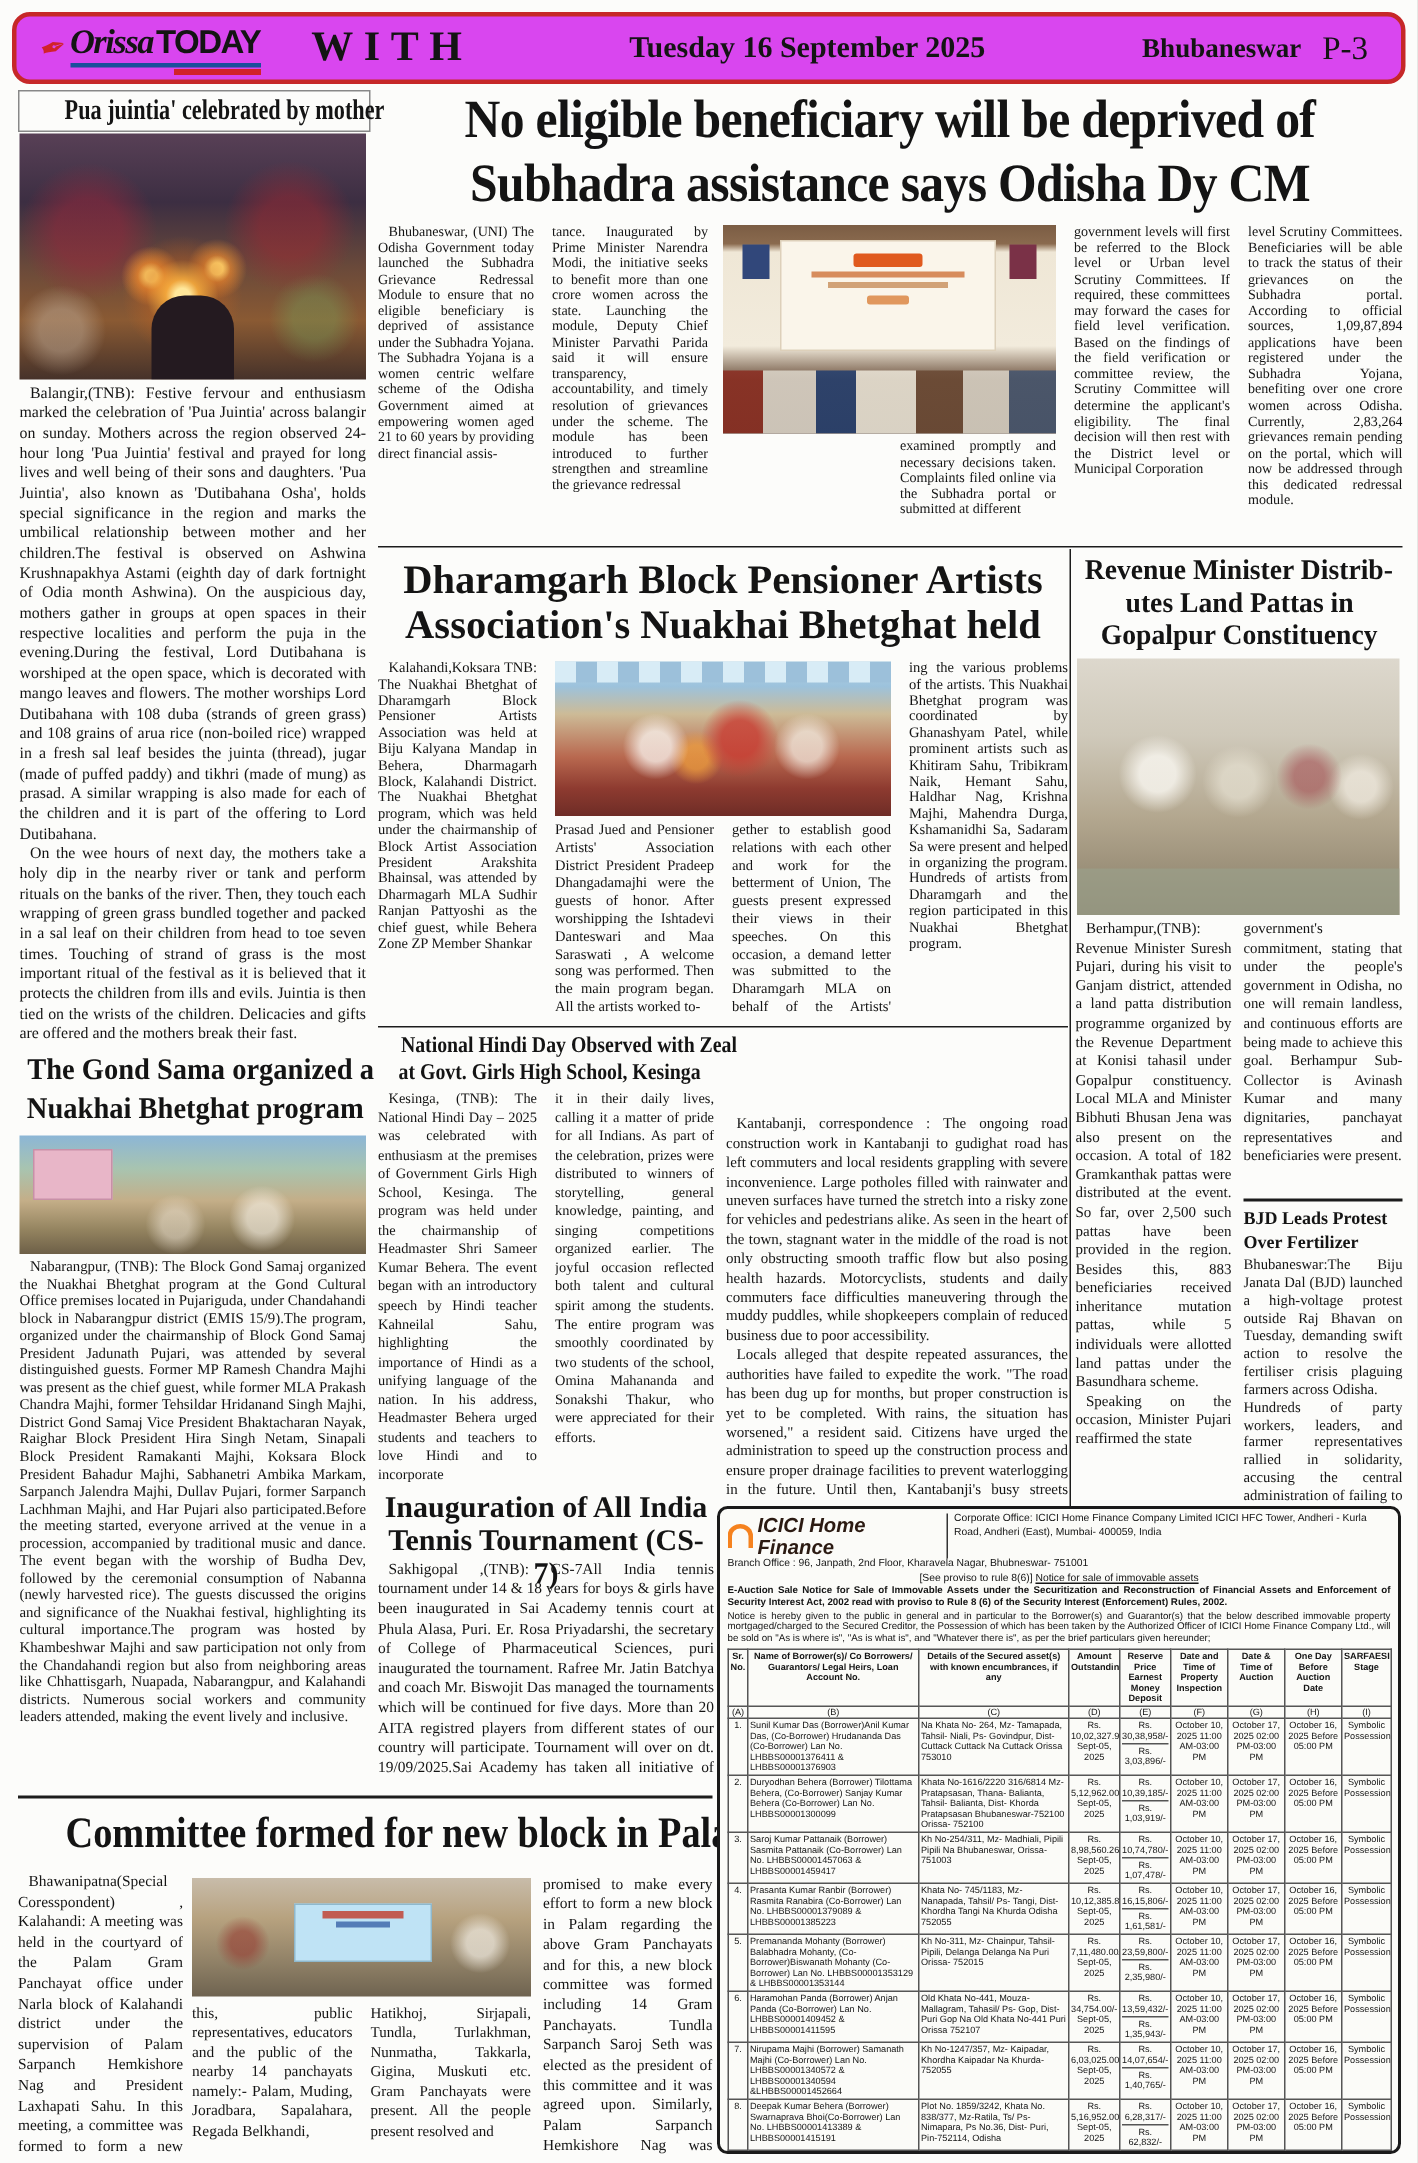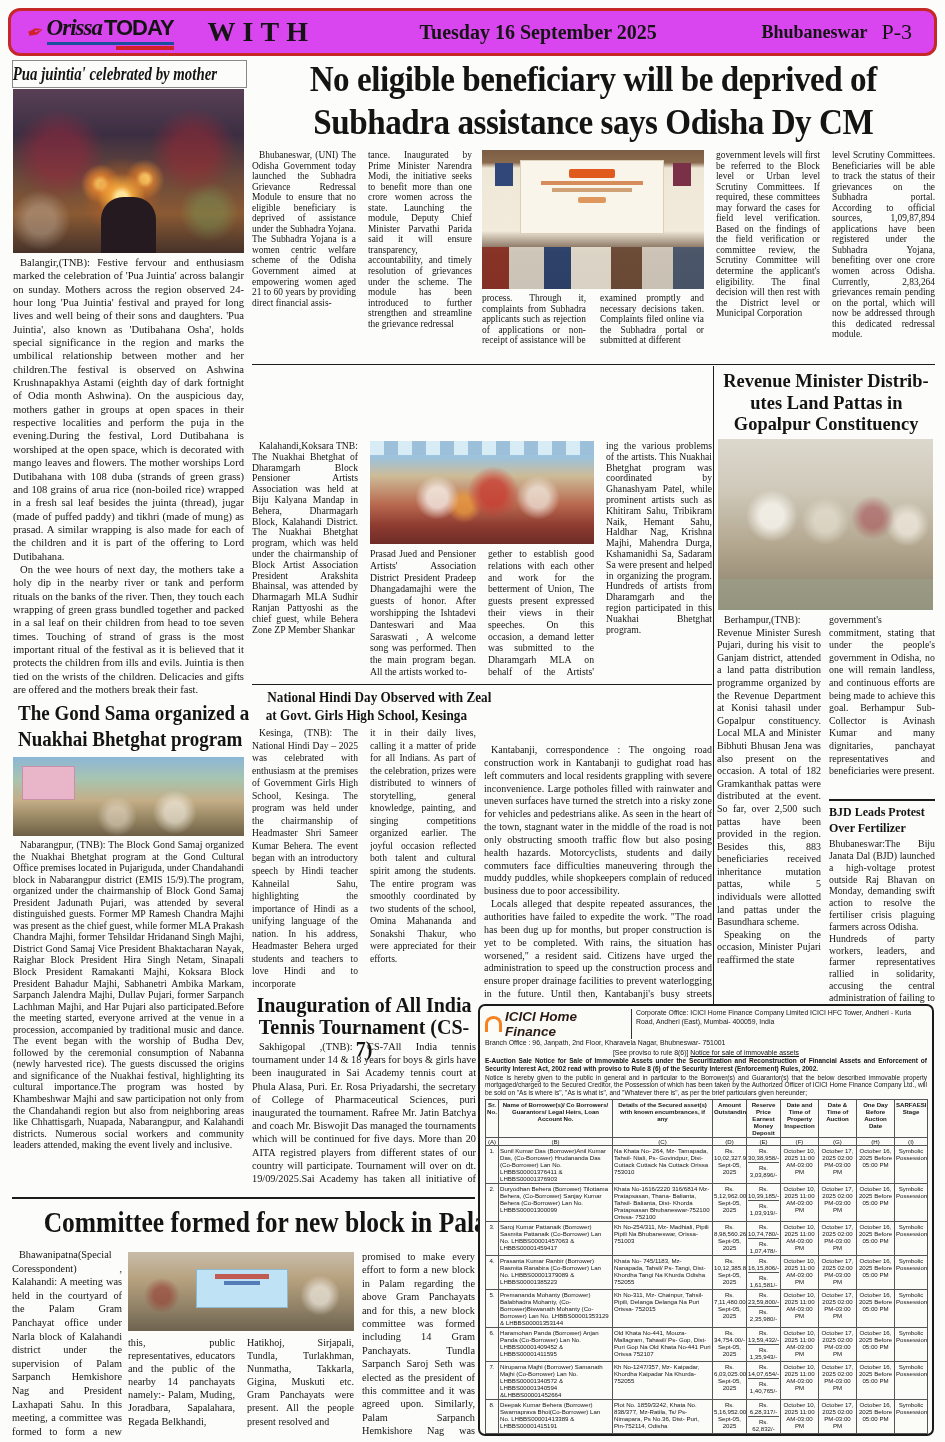--- a/index.html
+++ b/index.html
@@ -25,21 +25,21 @@
   .logo-row{display:flex;align-items:baseline;}
   .logo-orissa{font-style:italic;font-weight:bold;font-size:23px;letter-spacing:-1px;}
   .logo-today{font-family:"Liberation Sans",sans-serif;font-weight:bold;font-size:22px;letter-spacing:-1px;margin-left:2px;}
   .logo-bar-blue{height:3px;background:#1a4f9c;margin-top:1px;}
   .logo-bar-red{height:4px;width:45%;background:#d1222a;align-self:flex-end;margin-top:1px;}
   .state-title{font-size:28px;font-weight:bold;letter-spacing:7px;margin-left:34px;}
   .mast-date{flex:1;text-align:center;font-size:20px;font-weight:bold;}
   .mast-city{font-size:18px;font-weight:bold;margin-right:14px;}
   .mast-page{font-size:22px;margin-right:22px;}
   
-  .pua-hl{border:1px solid #888;display:flex;align-items:center;justify-content:flex-end;font-style:italic;}
+  .pua-hl{border:1px solid #888;display:flex;align-items:center;justify-content:flex-start;}
   
   .notice{border:2px solid #1a1a1a;border-radius:7px;font-family:"Liberation Sans",sans-serif;
           background:#fbfbf8;padding:3px 5px;box-sizing:border-box;overflow:hidden;}
   .notice-head{display:flex;align-items:stretch;}
   .icici-logo{width:146px;display:flex;align-items:center;font-weight:bold;font-style:italic;
               font-size:13.5px;color:#2b1a12;flex-shrink:0;}
   .icici-mark{width:11px;height:13px;margin-right:3px;border-radius:50% 50% 0 0;
               border:3px solid #f5821f;border-bottom:none;display:inline-block;}
   .corp{border-left:1px solid #333;padding-left:4px;font-size:6.9px;line-height:1.25;}
   .small-line{font-size:6.9px;line-height:1.3;}
@@ -130,36 +130,37 @@
     <div style="position:absolute;left:17%;top:7%;width:64%;height:52%;background:#faf5ea;border:1px solid #ddd0ba;">
       <div style="margin:8px auto 3px;width:32%;height:9px;background:#e05a1e;border-radius:2px;"></div>
       <div style="margin:3px auto;width:72%;height:4px;background:#c7601f;opacity:.7;"></div>
       <div style="margin:3px auto;width:56%;height:4px;background:#b56a2a;opacity:.6;"></div>
       <div style="margin:5px auto;width:20%;height:6px;background:#d9803a;opacity:.8;border-radius:2px;"></div>
     </div>
     <div style="position:absolute;left:6%;top:9%;width:8%;height:17%;background:#31477a;"></div>
     <div style="position:absolute;right:6%;top:9%;width:8%;height:17%;background:#7a3147;"></div>
     <div style="position:absolute;left:0;bottom:0;width:100%;height:30%;opacity:.9;background:linear-gradient(90deg,#8a2f23 0 12%,#d9d2c6 12% 28%,#27406e 28% 40%,#e8e2d4 40% 58%,#6b4a35 58% 72%,#d6cfc2 72% 86%,#47566e 86% 100%);"></div>
   </div>
-  <div class="abs jt txt" style="left:482px;top:293px;width:104px;height:67px;font-size:9.4px;line-height:10.55px;">
-    <p class="para">process. Through it, complaints from Subhadra applicants such as rejection of applications or non-receipt of assistance will be</p>
-  </div>
   <div class="abs jt txt" style="left:600px;top:293px;width:104px;height:67px;font-size:9.4px;line-height:10.55px;">
     <p class="para">examined promptly and necessary decisions taken. Complaints filed online via the Subhadra portal or submitted at different</p>
   </div>
   <div class="abs jt txt" style="left:716px;top:150px;width:104px;height:212px;font-size:9.4px;line-height:10.55px;">
     <p class="para">government levels will first be referred to the Block level or Urban level Scrutiny Committees. If required, these committees may forward the cases for field level verification. Based on the findings of the field verification or committee review, the Scrutiny Committee will determine the applicant's eligibility. The final decision will then rest with the District level or Municipal Corporation</p>
   </div>
   <div class="abs jt txt" style="left:832px;top:150px;width:103px;height:212px;font-size:9.4px;line-height:10.55px;">
     <p class="para">level Scrutiny Committees. Beneficiaries will be able to track the status of their grievances on the Subhadra portal. According to official sources, 1,09,87,894 applications have been registered under the Subhadra Yojana, benefiting over one crore women across Odisha. Currently, 2,83,264 grievances remain pending on the portal, which will now be addressed through this dedicated redressal module.</p>
   </div>
 
   <div class="abs rule-h" style="left:252px;top:364px;width:683px;height:1px;"></div>
   <div class="abs rule-v" style="left:713px;top:366px;width:1px;height:638px;"></div>
 
+  <div class="abs hl" style="left:252px;top:371px;width:460px;height:62px;font-size:27px;line-height:30px;">
+    <span>Dharamgarh Block Pensioner Artists</span><br>
+    <span>Association's Nuakhai Bhetghat held</span>
+  </div>
   <div class="abs jt txt" style="left:252px;top:441px;width:106px;height:238px;font-size:9.7px;line-height:10.8px;">
     <p class="para ind">Kalahandi,Koksara TNB: The Nuakhai Bhetghat of Dharamgarh Block Pensioner Artists Association was held at Biju Kalyana Mandap in Behera, Dharmagarh Block, Kalahandi District. The Nuakhai Bhetghat program, which was held under the chairmanship of Block Artist Association President Arakshita Bhainsal, was attended by Dharmagarh MLA Sudhir Ranjan Pattyoshi as the chief guest, while Behera Zone ZP Member Shankar</p>
   </div>
   <div class="abs photo" style="left:370px;top:441px;width:224px;height:103px;
        background:
         radial-gradient(circle at 30% 55%, rgba(250,245,240,.75) 0 10px, transparent 22px),
         radial-gradient(circle at 55% 50%, rgba(200,60,50,.8) 0 12px, transparent 26px),
         radial-gradient(circle at 75% 55%, rgba(245,240,230,.7) 0 10px, transparent 22px),
         radial-gradient(circle at 42% 62%, rgba(240,160,60,.7) 0 8px, transparent 18px),
         linear-gradient(180deg,#b9d6e8 0%,#9cc2dc 16%,#cdbb97 34%,#b8684f 62%,#8e3b30 82%,#6e2c26 100%);">
@@ -219,21 +220,21 @@
     <p class="para ind">Speaking on the occasion, Minister Pujari reaffirmed the state</p>
   </div>
   <div class="abs jt txt" style="left:829px;top:614px;width:106px;height:182px;font-size:9.9px;line-height:12.6px;">
     <p class="para">government's commitment, stating that under the people's government in Odisha, no one will remain landless, and continuous efforts are being made to achieve this goal. Berhampur Sub-Collector is Avinash Kumar and many dignitaries, panchayat representatives and beneficiaries were present.</p>
   </div>
   <div class="abs rule-h" style="left:829px;top:799px;width:106px;height:2px;"></div>
   <div class="abs txt" style="left:829px;top:805px;width:106px;height:32px;font-weight:bold;font-size:12px;line-height:15.5px;">
     <span>BJD Leads Protest Over Fertilizer</span>
   </div>
   <div class="abs jt txt" style="left:829px;top:838px;width:106px;height:166px;font-size:9.8px;line-height:11.85px;">
-    <p class="para">Bhubaneswar:The Biju Janata Dal (BJD) launched a high-voltage protest outside Raj Bhavan on Monday, demanding swift action to resolve the fertiliser crisis plaguing farmers across Odisha.</p>
+    <p class="para">Bhubaneswar:The Biju Janata Dal (BJD) launched a high-voltage protest outside Raj Bhavan on Tuesday, demanding swift action to resolve the fertiliser crisis plaguing farmers across Odisha.</p>
     <p class="para">Hundreds of party workers, leaders, and farmer representatives rallied in solidarity, accusing the central administration of failing to ensure a timely supply despite repeated assurances.</p>
   </div>
 
   <div class="abs rule-h" style="left:12px;top:1197px;width:463px;height:2px;"></div>
   <div class="abs hl" style="left:12px;top:1202px;width:463px;height:42px;font-size:29px;line-height:40px;">
     <span class="sqz" style="--sx:0.88;">Committee formed for new block in Palam</span>
   </div>
   <div class="abs jt txt" style="left:12px;top:1248px;width:110px;height:192px;font-size:10.3px;line-height:13.6px;">
     <p class="para ind">Bhawanipatna(Special Coresspondent) , Kalahandi: A meeting was held in the courtyard of the Palam Gram Panchayat office under Narla block of Kalahandi district under the supervision of Palam Sarpanch Hemkishore Nag and President Laxhapati Sahu. In this meeting, a committee was formed to form a new block in Palam. In</p>
   </div>

